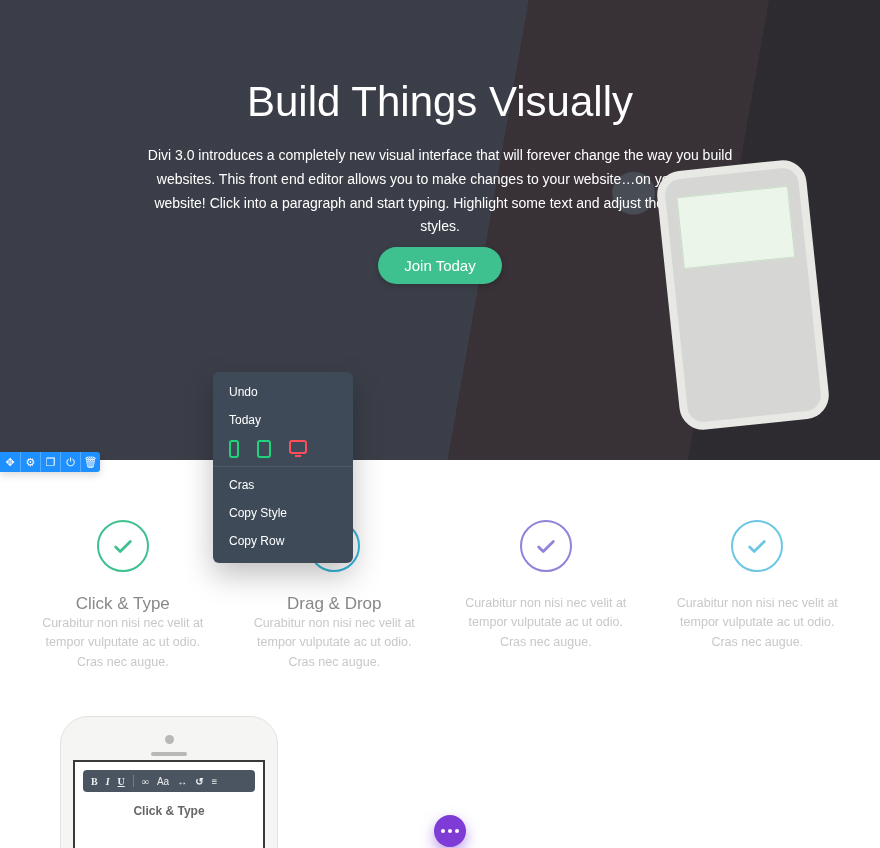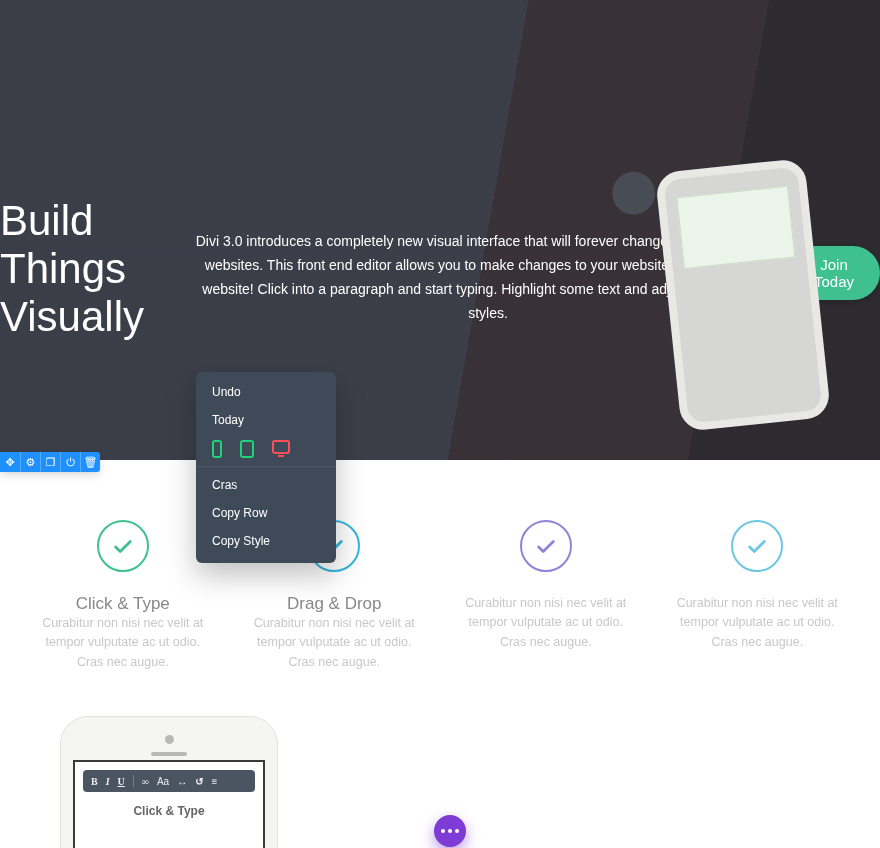--- a/index.html
+++ b/index.html
@@ -7,21 +7,21 @@
   .hero {
     position: relative;
     width: 100%;
     height: 460px;
     background:
       linear-gradient(rgba(30,35,48,0.45), rgba(30,35,48,0.45)),
       radial-gradient(circle at 72% 42%, #6b6f74 0 3%, transparent 3.2%),
       linear-gradient(100deg, #53555c 0 55%, #4e3d3c 55% 80%, #3a3231 80%);
     color:#fff;
     display:flex;
-    flex-direction:row;
+    flex-direction:column;
     align-items:center;
     padding-top:78px;
   }
   .hero h1 { font-size:42px; font-weight:300; }
   .hero p  { max-width:600px; text-align:center; font-size:14px; line-height:1.7; margin-top:18px; font-weight:400;}
   .cta {
     margin-top:8px;
     background:#3ec08f;
     color:#fff;
     font-size:15px;
@@ -49,21 +49,21 @@
     box-shadow:0 3px 8px rgba(0,0,0,.15);
   }
   .builder-bar button{
     width:20px; height:20px; background:transparent; border:none;
     color:#fff; font-size:11px; display:flex; align-items:center; justify-content:center;
     cursor:pointer;
   }
   .builder-bar button + button{ border-left:1px solid rgba(255,255,255,.25);}
   
   .ctx{
-    position:absolute; left:196px; top:372px; width:140px;
+    position:absolute; left:213px; top:372px; width:140px;
     background:#3f4a59; color:#fff; border-radius:6px;
     box-shadow:0 12px 30px rgba(0,0,0,.25); padding:6px 0 8px;
     font-size:12px;
   }
   .ctx::after{
     content:""; position:absolute; bottom:-10px; left:50%; transform:translateX(-50%);
     border:10px solid transparent; border-top-color:#3f4a59;
   }
   .ctx-item{ padding:7px 16px; cursor:pointer;}
   .ctx-sep{ height:1px; background:rgba(255,255,255,.08); margin:4px 0;}
@@ -140,22 +140,22 @@
 <div class="ctx">
   <div class="ctx-item">Undo</div>
   <div class="ctx-item">Today</div>
   <div class="ctx-devices">
     <div class="dev phone"></div>
     <div class="dev tablet"></div>
     <div class="dev desktop"></div>
   </div>
   <div class="ctx-sep"></div>
   <div class="ctx-item">Cras</div>
+  <div class="ctx-item">Copy Style</div>
   <div class="ctx-item">Copy Row</div>
-  <div class="ctx-item">Copy Style</div>
 </div>
 
 <section class="features">
   <div class="feat f0">
     <div class="check">
       <svg viewBox="0 0 24 24" fill="none" stroke-width="3" stroke-linecap="round" stroke-linejoin="round">
           <polyline points="4 13 9 18 20 7"></polyline>
         </svg>
     </div>
     <h3>Click &amp; Type</h3>

